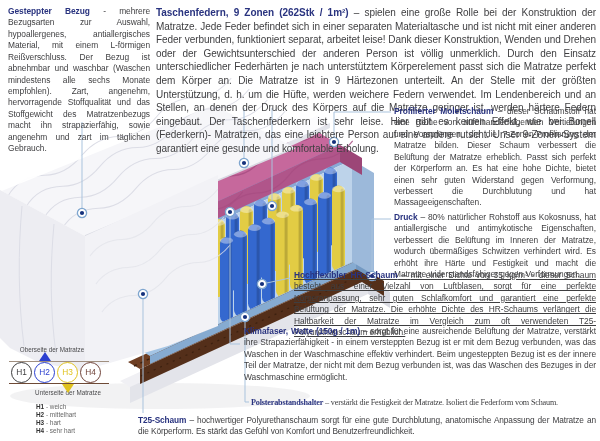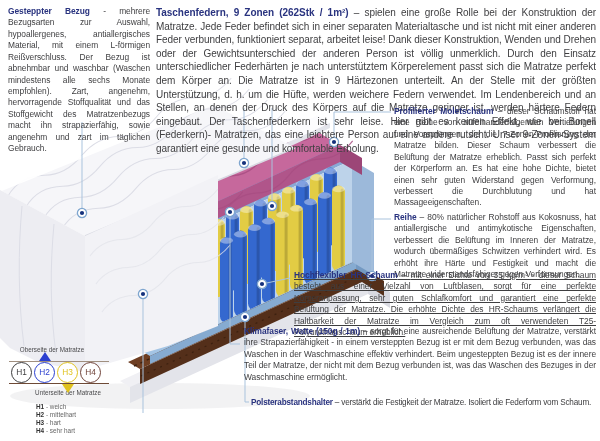--- a/index.html
+++ b/index.html
@@ -7,21 +7,21 @@
           font-family:"Liberation Sans",sans-serif;}
   .para{position:absolute;font-size:8.4px;line-height:1.36;color:var(--text);
         text-align:justify;letter-spacing:-0.05px;}
   .para b{color:var(--navy);font-weight:bold;}
   #p1{left:8px;top:6px;width:142px;}
   #p2{left:156px;top:6px;width:440px;font-size:10px;}
   #p3{left:394px;top:106px;width:202px;}
   #p4{left:394px;top:212px;width:202px;}
   #p5{left:294px;top:270px;width:302px;text-decoration:underline;}
   #p6{left:244px;top:326px;width:352px;}
-  #p7{left:251px;top:397px;width:348px;white-space:nowrap;font-size:8.2px;letter-spacing:-0.2px;text-align:left;}
+  #p7{left:251px;top:397px;width:348px;white-space:nowrap;font-size:8.2px;letter-spacing:-0.2px;text-align:left;font-family:Liberation Serif, serif;}
   #p8{left:138px;top:415px;width:458px;font-size:8.3px;letter-spacing:-0.1px;}
   svg{position:absolute;left:0;top:0;}
   .wave-cover{stroke:var(--wavecover);stroke-width:1;fill:none;}
   .wave-pink{stroke:var(--pinkdark);stroke-width:1.2;fill:none;opacity:.85;}
   .wave-face{stroke:#e2e3ea;stroke-width:1;fill:none;opacity:.8;}
   .cb{fill:var(--sblue);}
   .cy{fill:var(--syellow);}
   .leader{stroke:var(--leader);stroke-width:1;fill:none;}
   
   .hwlabel{position:absolute;font-size:6.3px;color:#4a4a4c;text-align:center;width:92px;}
@@ -195,35 +195,38 @@
 
   <div class="para" id="p2">
     <b>Taschenfedern, 9 Zonen (262Stk / 1m²)</b><span> – </span><span>spielen eine große Rolle bei der Konstruktion der Matratze. Jede Feder befindet sich in einer separaten Materialtasche und ist nicht mit einer anderen Feder verbunden, funktioniert separat, arbeitet leise! Dank dieser Konstruktion, Wenden und Drehen oder der Gewichtsunterschied der anderen Person ist völlig unmerklich. Durch den Einsatz unterschiedlicher Federhärten je nach unterstütztem Körperelement passt sich die Matratze perfekt dem Körper an. Die Matratze ist in 9 Härtezonen unterteilt. An der Stelle mit der größten Unterstützung, d. h. um die Hüfte, werden weichere Federn verwendet. Im Lendenbereich und an Stellen, an denen der Druck des Körpers auf die Matratze geringer ist, werden härtere Federn eingebaut. Der Taschenfederkern ist sehr leise. Hier gibt es keinen Effekt, wie bei Bonell (Federkern)- Matratzen, das eine leichtere Person auf eine andere rutscht. Unser 9-Zonen-System garantiert eine gesunde und komfortable Erholung.</span>
   </div>
 
   <div class="para" id="p3">
     <b>Profilierter Moletschaum</b><span> – </span><span>dieser Schaumstoff hat eine Reihe von aufeinanderfolgenden Vertiefungen und Vorsprüngen, die die 7-Zonen-Profilierung der Matratze bilden. Dieser Schaum verbessert die Belüftung der Matratze erheblich. Passt sich perfekt der Körperform an. Es hat eine hohe Dichte, bietet einen sehr guten Widerstand gegen Verformung, verbessert die Durchblutung und hat Massageeigenschaften.</span>
   </div>
 
   <div class="para" id="p4">
-    <b>Reihe</b><span> – </span><span>80% natürlicher Rohstoff aus Kokosnuss, hat antiallergische und antimykotische Eigenschaften, verbessert die Belüftung im Inneren der Matratze, wodurch übermäßiges Schwitzen verhindert wird. Es erhöht ihre Härte und Festigkeit und macht die Matratze widerstandsfähiger gegen Verformungen.</span>
+    <b>Druck</b><span> – </span><span>80% natürlicher Rohstoff aus Kokosnuss, hat antiallergische und antimykotische Eigenschaften, verbessert die Belüftung im Inneren der Matratze, wodurch übermäßiges Schwitzen verhindert wird. Es erhöht ihre Härte und Festigkeit und macht die Matratze widerstandsfähiger gegen Verformungen.</span>
   </div>
 
   <div class="para" id="p5">
     <b>Hochflexibler HR-Schaum</b><span> – </span><span>mit einer Dichte von 35 kg/m³ - dieser Schaum besteht aus einer Vielzahl von Luftblasen, sorgt für eine perfekte Körperanpassung, sehr guten Schlafkomfort und garantiert eine perfekte Belüftung der Matratze. Die erhöhte Dichte des HR-Schaums verlängert die Haltbarkeit der Matratze im Vergleich zum oft verwendeten T25-Polyurethanschaum erheblich.</span>
   </div>
 
   <div class="para" id="p6">
     <b>Klimafaser, Watte (150g / 1m)</b><span> – </span><span>sorgt für eine ausreichende Belüftung der Matratze, verstärkt ihre Strapazierfähigkeit - in einem versteppten Bezug ist er mit dem Bezug verbunden, was das Waschen in der Waschmaschine effektiv verhindert. Beim ungesteppten Bezug ist es der innere Teil der Matratze, der nicht mit dem Bezug verbunden ist, was das Waschen des Bezuges in der Waschmaschine ermöglicht.</span>
   </div>
 
   <div class="para" id="p7">
     <b>Polsterabstandshalter</b><span> – </span><span>verstärkt die Festigkeit der Matratze. Isoliert die Federform vom Schaum.</span>
   </div>
 
+  <div class="para" id="p8">
+    <b>T25-Schaum</b><span> – </span><span>hochwertiger Polyurethanschaum sorgt für eine gute Durchblutung, anatomische Anpassung der Matratze an die Körperform. Es stärkt das Gefühl von Komfort und Benutzerfreundlichkeit.</span>
+  </div>
 
   <div class="hwlabel" style="left:6px;top:346px;">Oberseite der Matratze</div>
 
   <div class="hline" style="left:9px;top:361px;width:100px;background:var(--scaletop);"></div>
   <div class="hline" style="left:9px;top:383px;width:100px;background:var(--scalebot);"></div>
 
   <div class="tri tri-up"></div>
   <div class="tri tri-down"></div>
 
   <div class="zc z1" style="left:11px;">H1</div>

